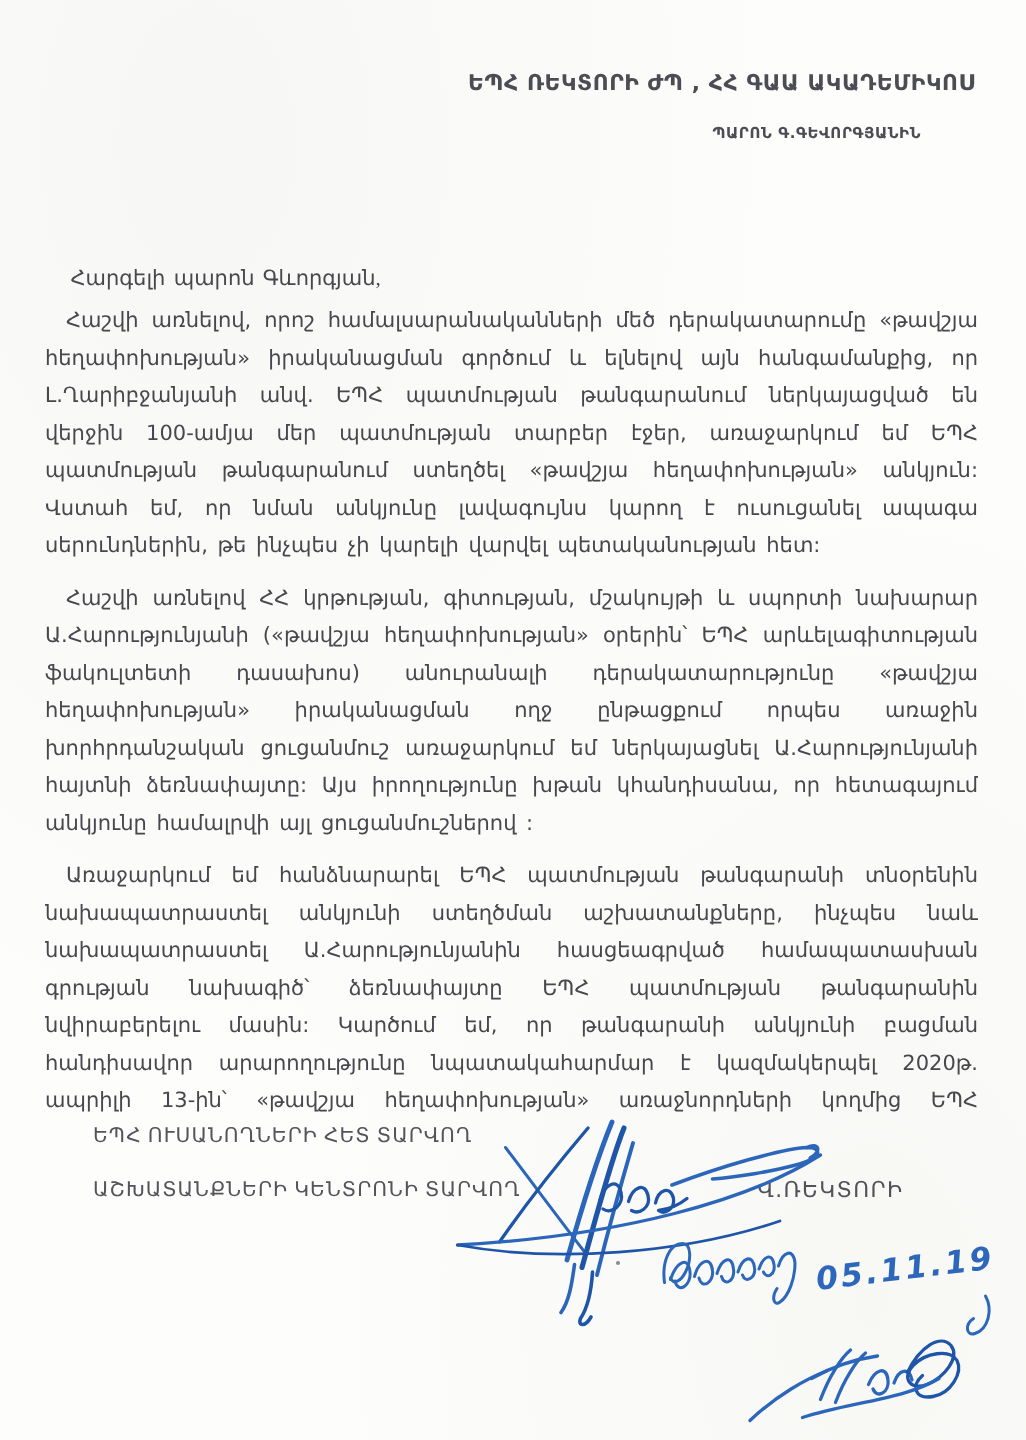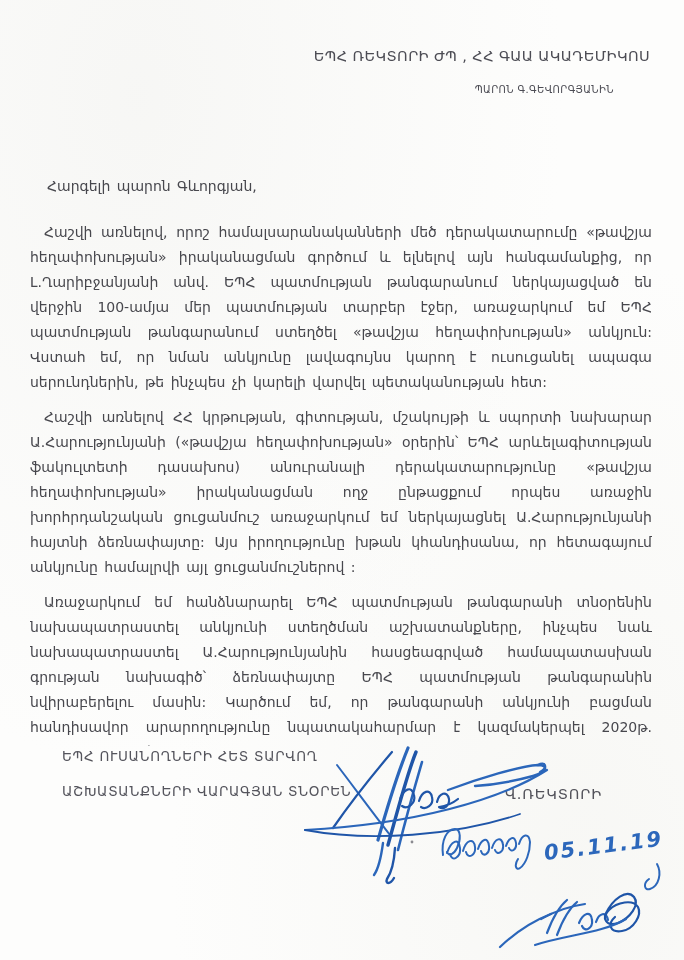--- a/index.html
+++ b/index.html
@@ -11,37 +11,37 @@
     background-image:
       radial-gradient(ellipse at 20% 10%, rgba(246,246,244,.9) 0%, rgba(253,253,252,0) 55%),
       radial-gradient(ellipse at 85% 90%, rgba(246,246,243,.8) 0%, rgba(253,253,252,0) 50%);
     overflow:hidden;
     font-family:"DejaVu Sans","Liberation Sans",sans-serif;
     color:#46464c;
   }
   .recipient{
     position:absolute;top:48px;right:34px;
     text-align:right;
-    font-size:14.5px;font-weight:400;
+    font-size:14.5px;font-weight:700;
     letter-spacing:.4px;color:#4c4c54;
   }
   .recipient .line2{margin-top:20px;padding-right:36px;font-size:10px;}
   .body-text{
     position:absolute;left:30px;top:174px;width:622px;height:572px;
     font-size:14px;line-height:25px;
     text-align:justify;word-spacing:2px;color:#47474d;
     overflow:hidden;
   }
   .body-text p{margin:0 0 10px 0;text-indent:14px;}
-  .body-text p.greeting{text-indent:17px;margin-bottom:21px;}
+  .body-text p.greeting{text-indent:17px;margin-bottom:3px;font-family:Liberation Serif, serif;}
   .signer{
     position:absolute;left:62px;top:748px;
     font-size:13.5px;letter-spacing:.7px;color:#54545c;
   }
-  .signer .line{margin-bottom:19px;white-space:nowrap;}
+  .signer .line{margin-bottom:19px;white-space:nowrap;font-family:Liberation Serif, serif;}
   .signer-name{
     position:absolute;left:505px;top:786px;
     font-size:14.5px;letter-spacing:.9px;color:#52525a;white-space:nowrap;
   }
   .ink-layer{position:absolute;left:295px;top:718px;width:389px;height:242px;}
   .ink-layer svg{display:block;width:100%;height:100%;}
   .hand-date{
     font-style:italic;font-weight:bold;
     font-family:"DejaVu Sans","Liberation Sans",sans-serif;
     font-size:21px;letter-spacing:2px;
@@ -59,21 +59,21 @@
 
   <div class="body-text">
     <p class="greeting">Հարգելի պարոն Գևորգյան,</p>
     <p>Հաշվի առնելով, որոշ համալսարանականների մեծ դերակատարումը «թավշյա հեղափոխության» իրականացման գործում և ելնելով այն հանգամանքից, որ Լ.Ղարիբջանյանի անվ. ԵՊՀ պատմության թանգարանում ներկայացված են վերջին 100-ամյա մեր պատմության տարբեր էջեր, առաջարկում եմ ԵՊՀ պատմության թանգարանում ստեղծել «թավշյա հեղափոխության» անկյուն: Վստահ եմ, որ նման անկյունը լավագույնս կարող է ուսուցանել ապագա սերունդներին, թե ինչպես չի կարելի վարվել պետականության հետ:</p>
     <p>Հաշվի առնելով ՀՀ կրթության, գիտության, մշակույթի և սպորտի նախարար Ա.Հարությունյանի («թավշյա հեղափոխության» օրերին՝ ԵՊՀ արևելագիտության ֆակուլտետի դասախոս) անուրանալի դերակատարությունը «թավշյա հեղափոխության» իրականացման ողջ ընթացքում որպես առաջին խորհրդանշական ցուցանմուշ առաջարկում եմ ներկայացնել Ա.Հարությունյանի հայտնի ձեռնափայտը: Այս իրողությունը խթան կհանդիսանա, որ հետագայում անկյունը համալրվի այլ ցուցանմուշներով :</p>
     <p>Առաջարկում եմ հանձնարարել ԵՊՀ պատմության թանգարանի տնօրենին նախապատրաստել անկյունի ստեղծման աշխատանքները, ինչպես նաև նախապատրաստել Ա.Հարությունյանին հասցեագրված համապատասխան գրության նախագիծ՝ ձեռնափայտը ԵՊՀ պատմության թանգարանին նվիրաբերելու մասին: Կարծում եմ, որ թանգարանի անկյունի բացման հանդիսավոր արարողությունը նպատակահարմար է կազմակերպել 2020թ. ապրիլի 13-ին՝ «թավշյա հեղափոխության» առաջնորդների կողմից ԵՊՀ բնականոն աշխատանքները խոչընդոտելու օրը, որի համար առաջարկում եմ հանձնարարել ԵՊՀ մշակույթի կենտրոնին նախապատրաստել համապատասխան թատերական փերֆորմանս «Թավշյա հեղափոխականների ներխուժումը համալսարան» վերնագրով:</p>
   </div>
 
   <div class="signer">
     <div class="line">ԵՊՀ ՈՒՍԱՆՈՂՆԵՐԻ ՀԵՏ ՏԱՐՎՈՂ</div>
-    <div class="line">ԱՇԽԱՏԱՆՔՆԵՐԻ ՎԱՐԱԳՅԱՆ ՏՆՕՐԵՆ</div>
+    <div class="line">ԱՇԽԱՏԱՆՔՆԵՐԻ ԿԵՆՏՐՈՆԻ ՏԱՐՎՈՂ</div>
   </div>
 
   <div class="signer-name">Վ.ՌԵԿՏՈՐԻ</div>
 
   <div class="ink-layer">
     <svg viewBox="0 0 389 242" xmlns="http://www.w3.org/2000/svg">
 
       <g fill="none" stroke-linecap="round" stroke-linejoin="round">
         <path d="M42,47 C58,68 78,95 95,117" stroke="#2b66ba" stroke-width="2"></path>
         <path d="M38,110 C56,84 80,54 97,34" stroke="#1f55a8" stroke-width="2.2"></path>

